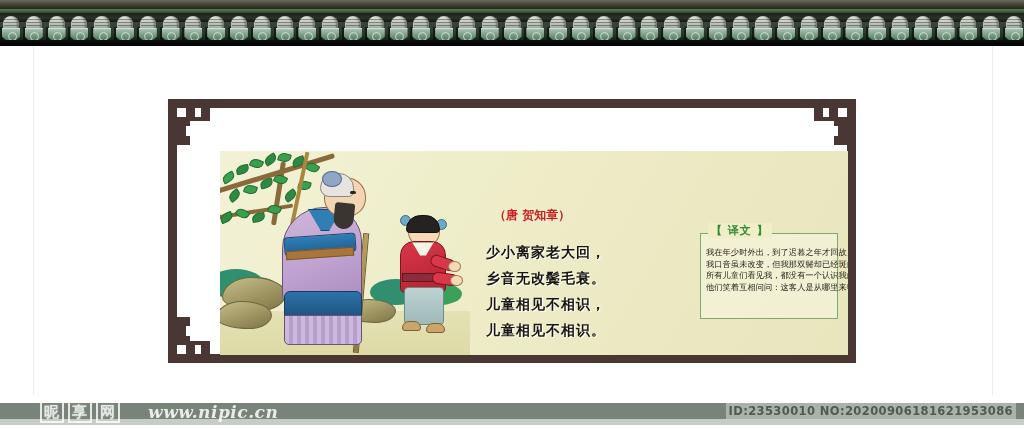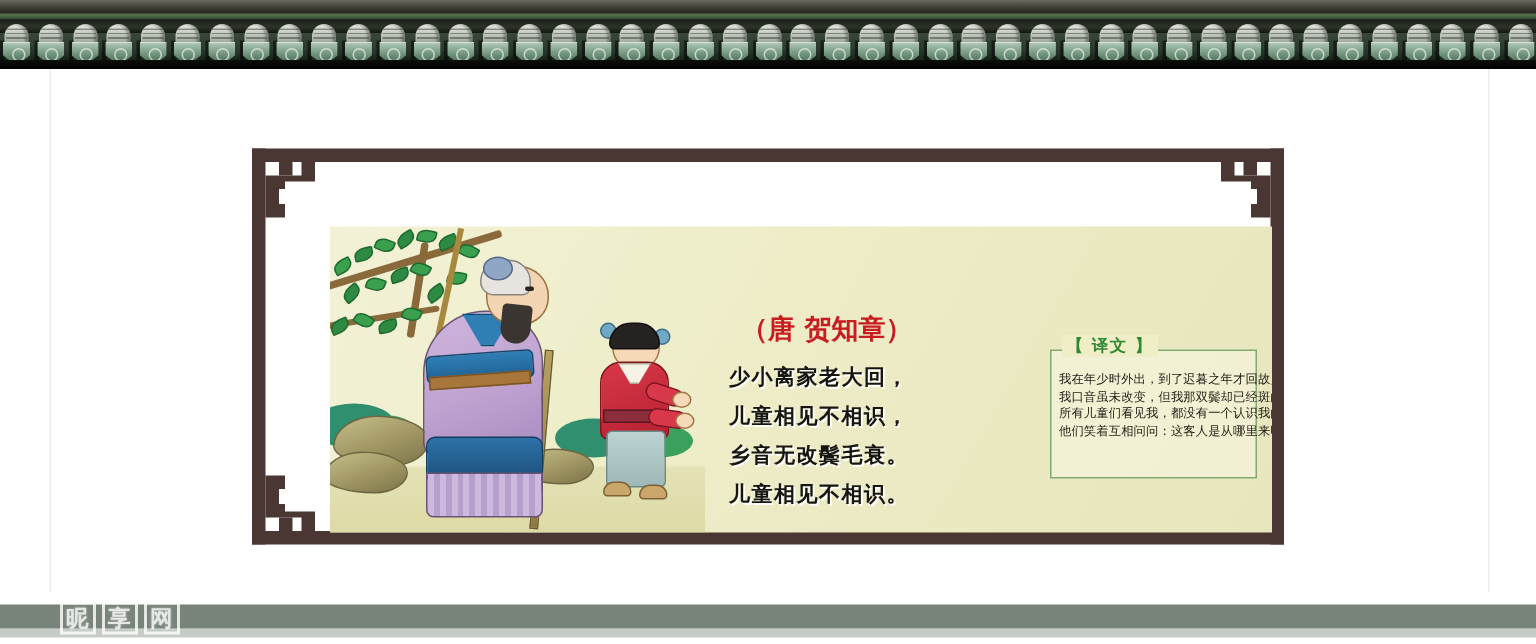--- a/index.html
+++ b/index.html
@@ -144,21 +144,21 @@
   .k-hand{position:absolute;width:11px;height:9px;background:#f6d9b7;border:1.2px solid #a3754a;border-radius:50%;}
 
   
   .content{position:absolute;left:250px;top:0;width:378px;height:204px;}
 
   .title-row{position:absolute;left:24px;top:56px;display:flex;align-items:baseline;gap:2px;}
   .title-main{font-family:"DejaVu Serif","Liberation Serif",serif;font-weight:bold;
         font-size:20px;color:#c81c20;letter-spacing:1px;
         text-shadow:1px 1px 0 rgba(255,255,255,.9);}
   .title-sub{font-family:"DejaVu Serif","Liberation Serif",serif;font-weight:bold;
-        font-size:18px;color:#c81c20;}
+        font-size:12px;color:#c81c20;}
 
   .poem{position:absolute;left:16px;top:88px;width:210px;
         font-family:"DejaVu Sans","Liberation Sans",sans-serif;}
   .poem .line{font-size:14px;font-weight:bold;color:#17150f;line-height:26px;
         letter-spacing:1px;text-shadow:1.2px 1.2px 0 rgba(255,255,255,.95);}
 
   
   .trans{position:absolute;left:230px;top:82px;width:136px;height:84px;
         border:1.2px solid #7fa96f;background:rgba(248,248,226,.55);}
   .trans-tag{position:absolute;left:238px;top:72px;background:#efeec6;padding:0 3px;
@@ -556,22 +556,22 @@
         </div>
 
         <div class="content">
 
           <div class="title-row">
             <span class="title-sub">（唐 贺知章）</span>
           </div>
 
           <div class="poem" id="poem">
               <div class="line">少小离家老大回，</div>
+              <div class="line">乡音无改鬓毛衰。</div>
               <div class="line">儿童相见不相识，</div>
-              <div class="line">乡音无改鬓毛衰。</div>
               <div class="line">儿童相见不相识。</div>
             </div>
 
           <div class="trans"></div>
           <div class="trans-tag">【 译文 】</div>
           <div class="trans-body" id="trans-body">
               <div class="tline">我在年少时外出，到了迟暮之年才回故乡。</div>
               <div class="tline">我口音虽未改变，但我那双鬓却已经斑白。</div>
               <div class="tline">所有儿童们看见我，都没有一个认识我的；</div>
               <div class="tline">他们笑着互相问问：这客人是从哪里来呀？</div>
@@ -584,14 +584,16 @@
 
   <div class="wmbar">
     <div class="band"></div>
     <div class="band2"></div>
   </div>
   <div class="wm-logo">
     <span class="box">昵</span>
     <span class="box">享</span>
     <span class="box">网</span>
   </div>
+  <div class="wm-url">www.nipic.cn</div>
+  <div class="wm-id">ID:23530010 NO:20200906181621953086</div>
 
 </div>
 
 </body></html>

